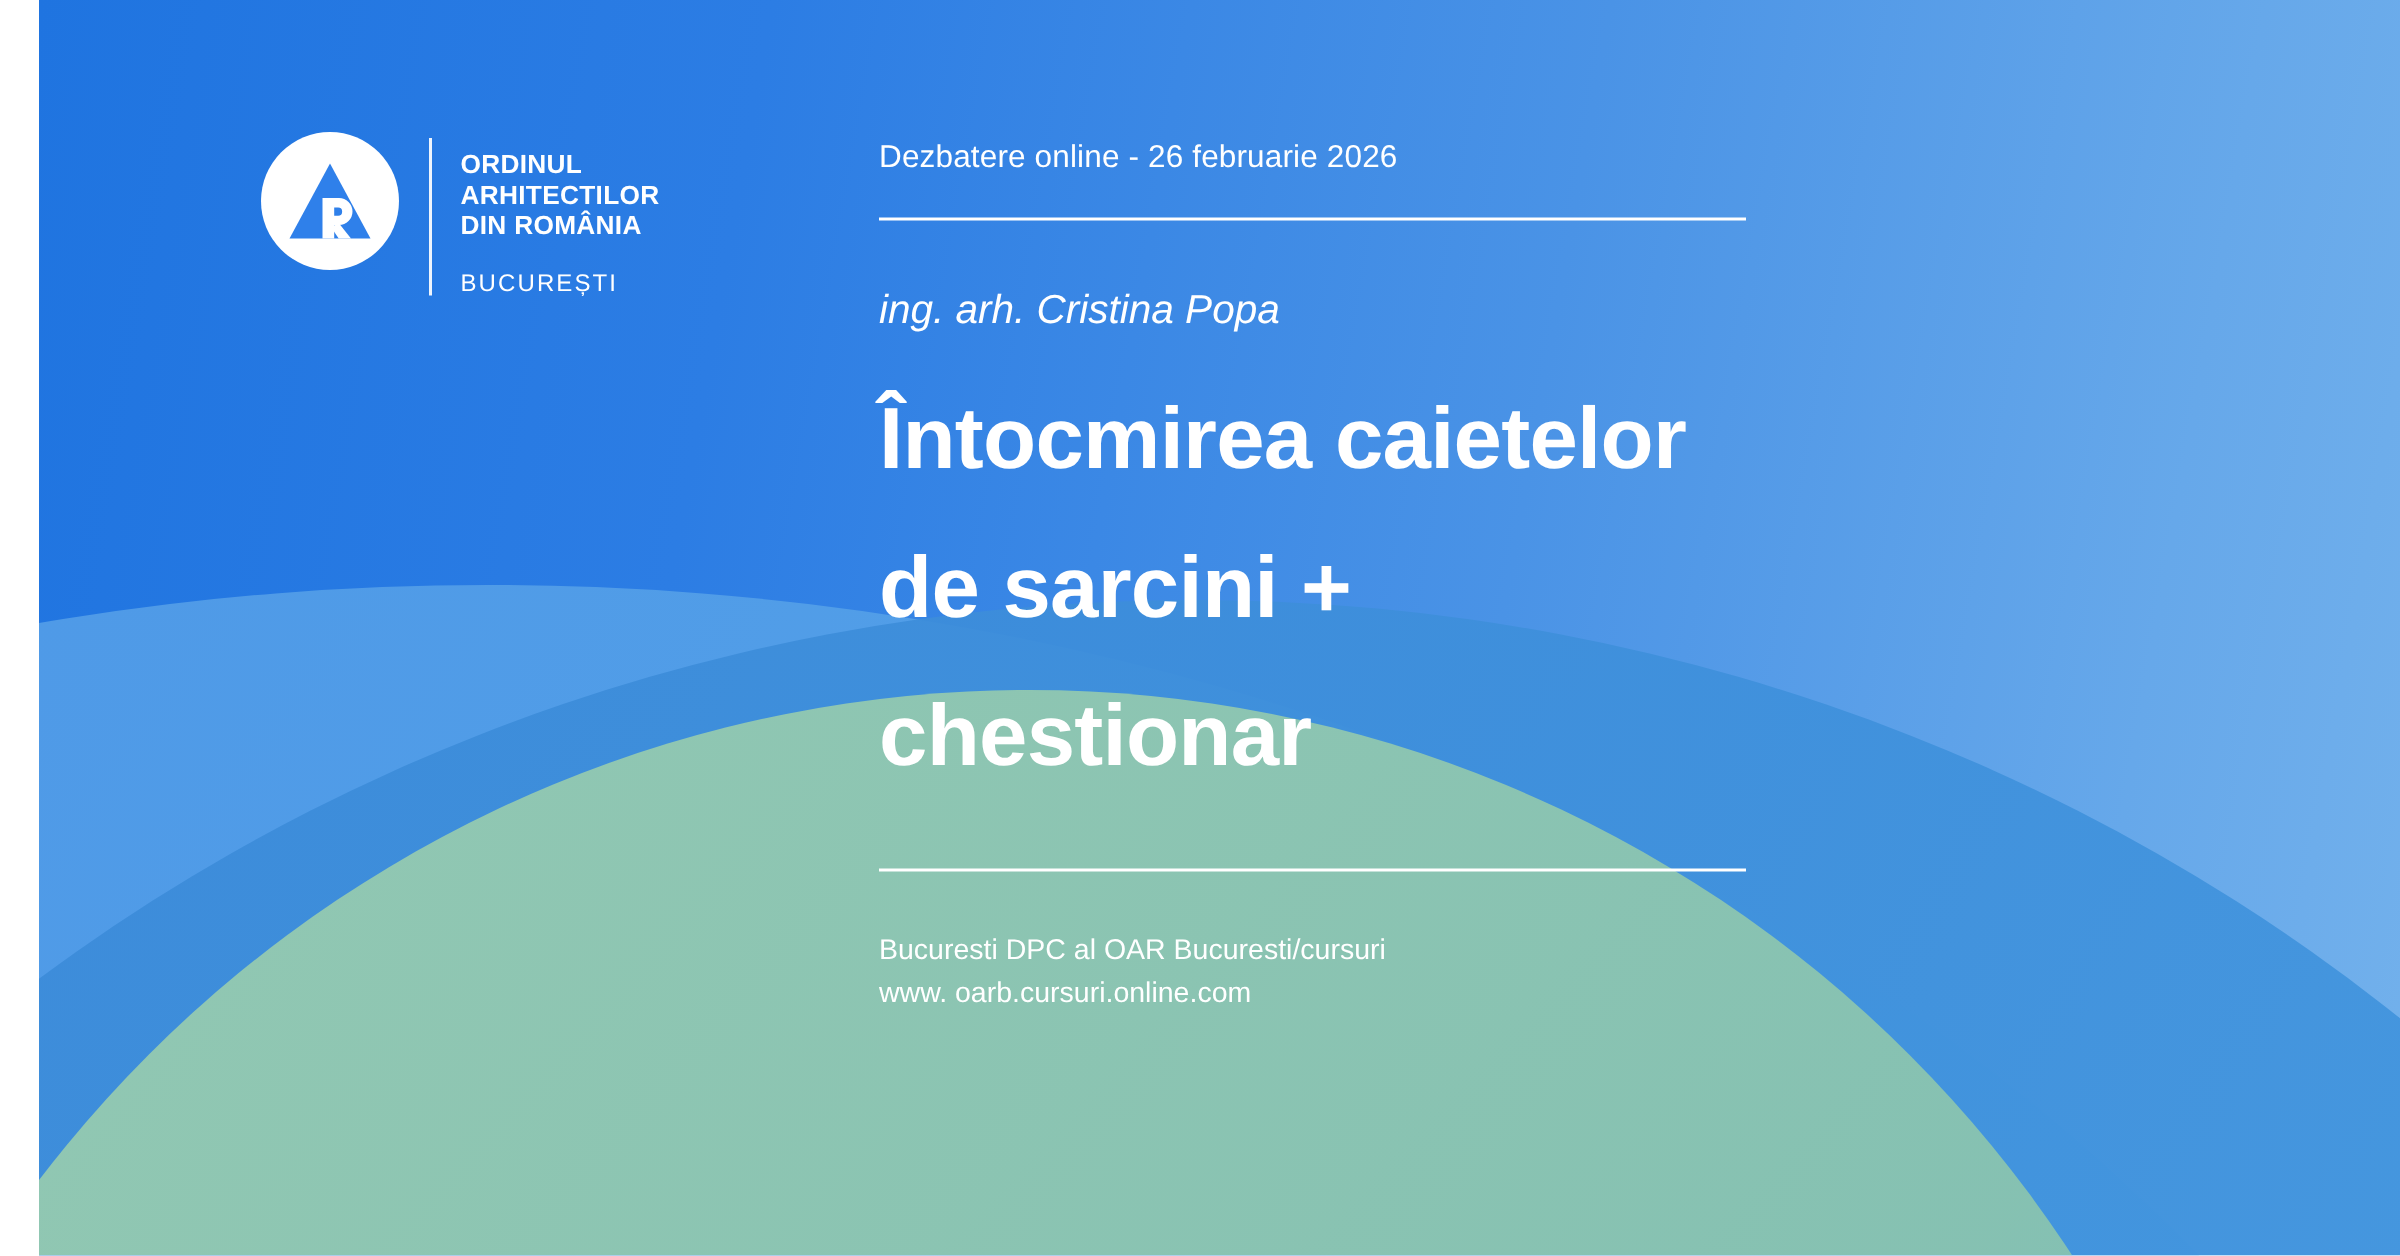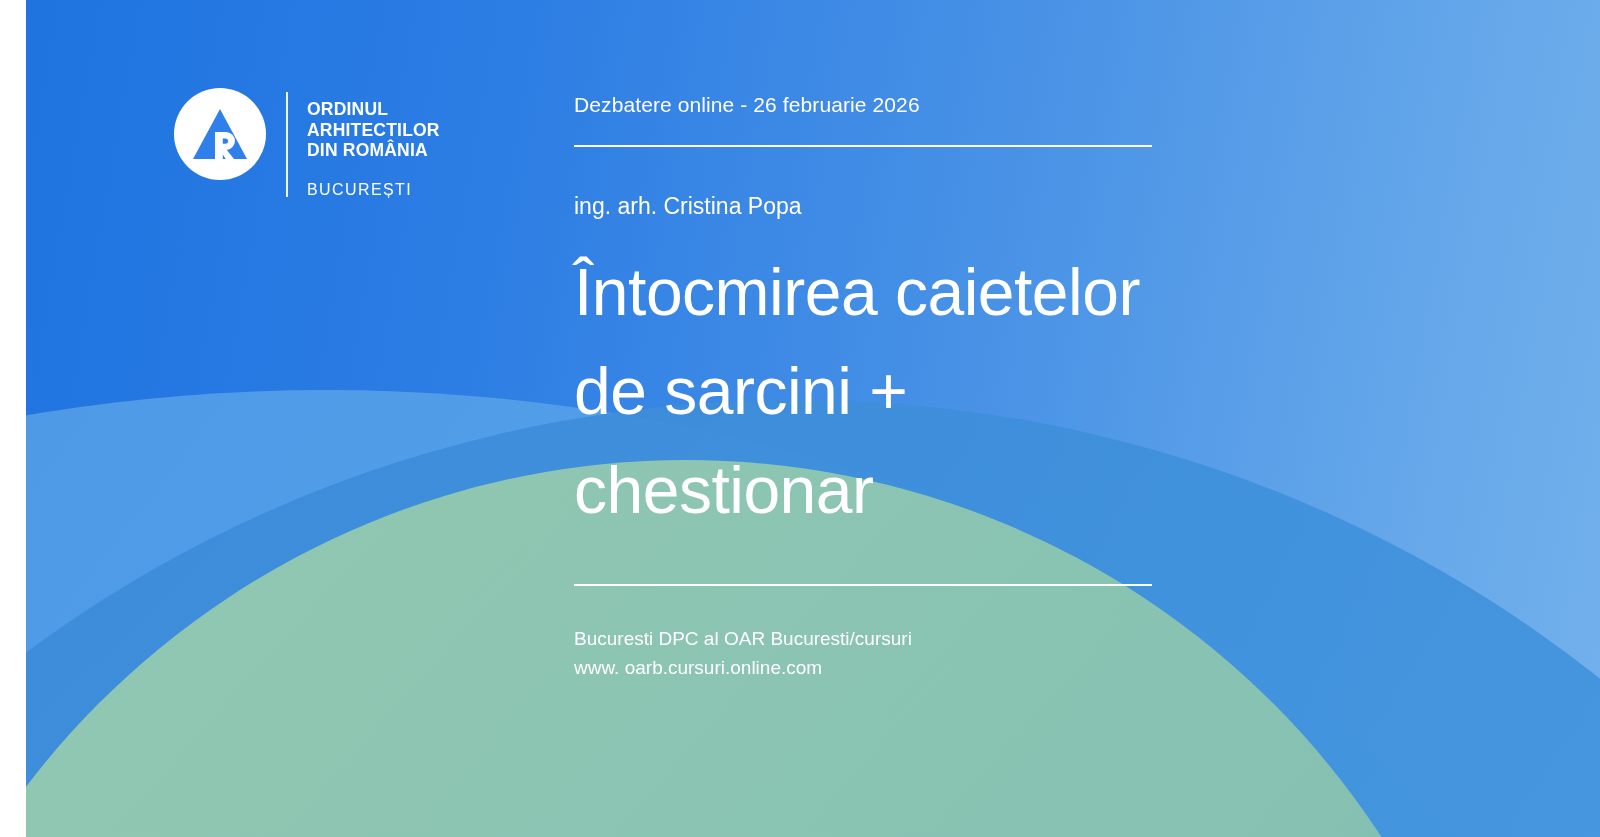--- a/index.html
+++ b/index.html
@@ -67,48 +67,49 @@
   .logo-sub {
     color: #ffffff;
     font-size: 16px;
     letter-spacing: 1.4px;
     margin-top: 20px;
   }
 
   
   .content {
     position: absolute;
-    left: 548px;
+    left: 560px;
     top: 90px;
     width: 578px;
   }
   .eyebrow {
     color: #ffffff;
     font-size: 21px;
     letter-spacing: 0.1px;
     line-height: 30px;
   }
   .rule {
     height: 2px;
     background: #ffffff;
     width: 100%;
   }
   .rule-top { margin-top: 25px; }
   .author {
     color: #ffffff;
-    font-size: 23px;
+    font-size: 27px;
     margin-top: 42px;
     line-height: 34px;
+    font-style: italic;
   }
   .title {
     color: #ffffff;
-    font-size: 66px;
+    font-size: 58px;
     line-height: 99px;
     margin-top: 20px;
-    font-weight: normal;
+    font-weight: bold;
     letter-spacing: -0.5px;
   }
   .rule-bottom { margin-top: 22px; }
   .footer {
     color: #ffffff;
     font-size: 19px;
     line-height: 29px;
     margin-top: 38px;
     white-space: pre-line;
   }

